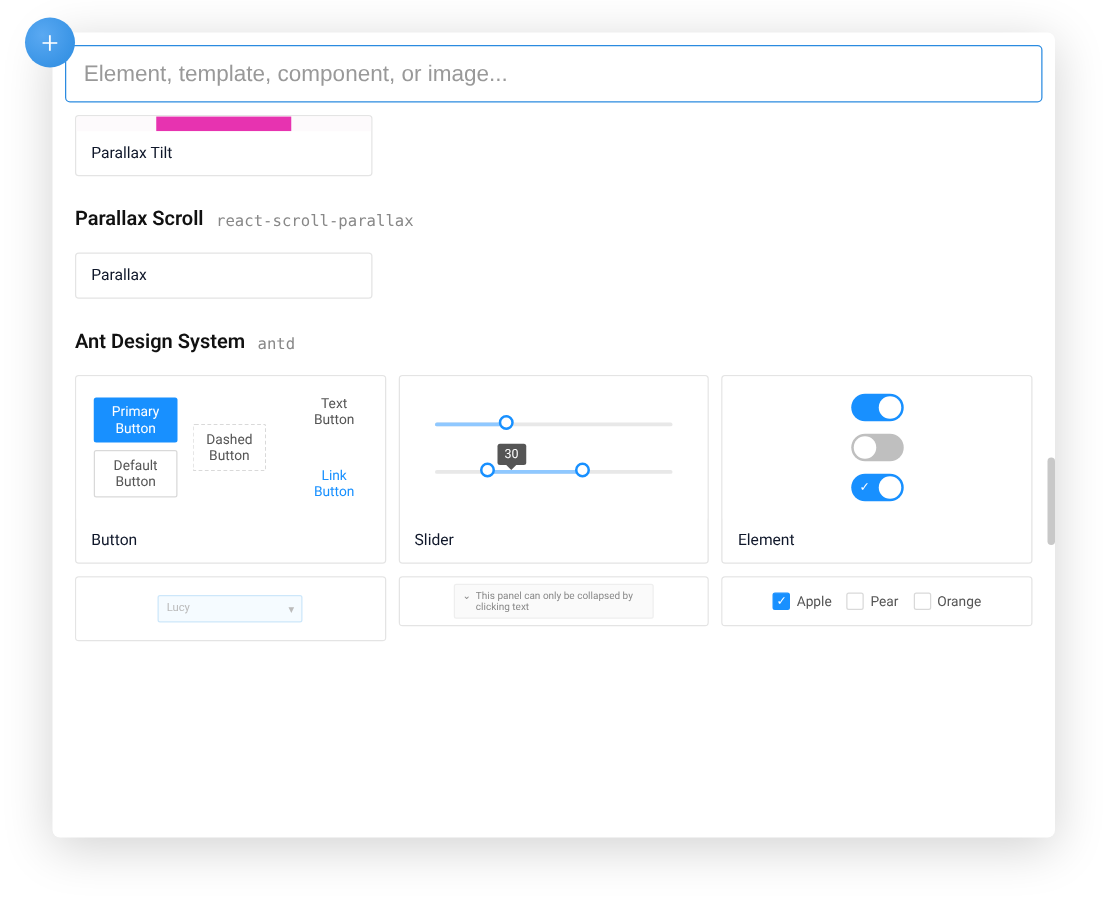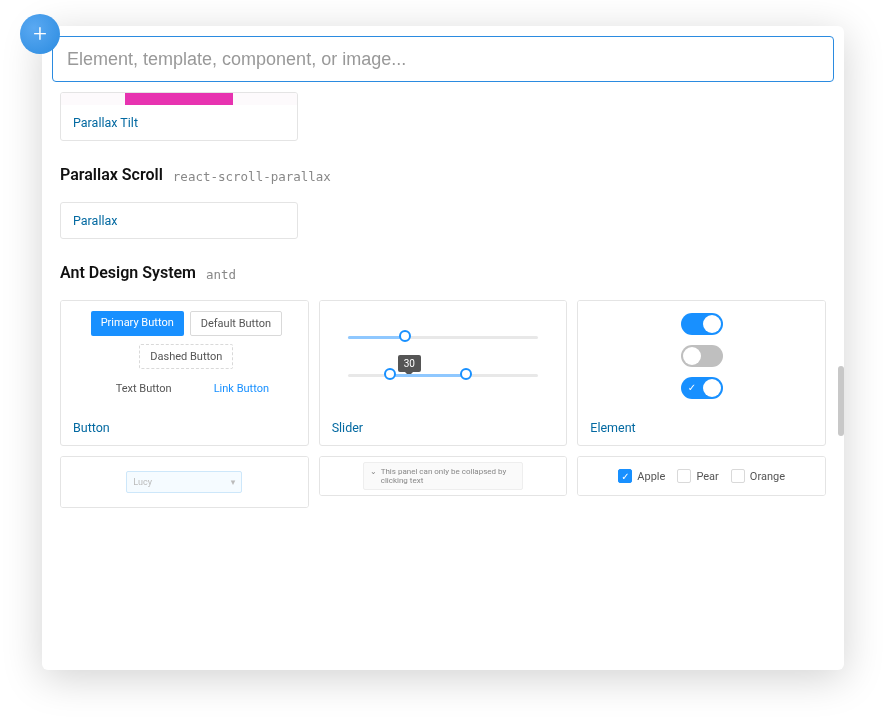--- a/index.html
+++ b/index.html
@@ -90,21 +90,21 @@
       display: flex;
       align-items: center;
       justify-content: center;
       background: #fff;
       overflow: hidden;
     }
 
     .card-label {
       padding: 10px 12px;
       font-size: 12.5px;
-      color: #0369a1;
+      color: #0f172a;
       text-align: left;
     }
 
     .row-single { width: 238px; }
 
     .section-head {
       display: flex;
       align-items: flex-end;
       gap: 10px;
       margin-top: 24px;
@@ -174,21 +174,21 @@
     }
 
     
     .grid3 {
       display: grid;
       grid-template-columns: repeat(3, 1fr);
       gap: 10px;
     }
 
     
-    .btn-preview { width: 100%; height: 114px; padding: 10px; display: flex; flex-direction: column; gap: 8px; justify-content: center;}
+    .btn-preview { width: 100%; height: 114px; padding: 10px; display: flex; flex-direction: row; gap: 8px; justify-content: center;}
     .btn-row { display: flex; gap: 6px; flex-wrap: wrap; justify-content: flex-start; padding-left: 4px;}
     .abtn { font-size: 11px; padding: 5px 10px; border-radius: 2px; text-align: center; }
     .abtn.primary { background: #1890ff; color: #fff; }
     .abtn.default { background: #fff; border: 1px solid #d9d9d9; color: #555; }
     .abtn.dashed { background: #fff; border: 1px dashed #d9d9d9; color: #555; }
     .abtn.text { color: #555; }
     .abtn.link { color: #1890ff; }
 
     
     .slider-preview { width: 100%; height: 114px; position: relative; padding: 14px 16px; display: flex; flex-direction: column; align-items: center; justify-content: center;}

